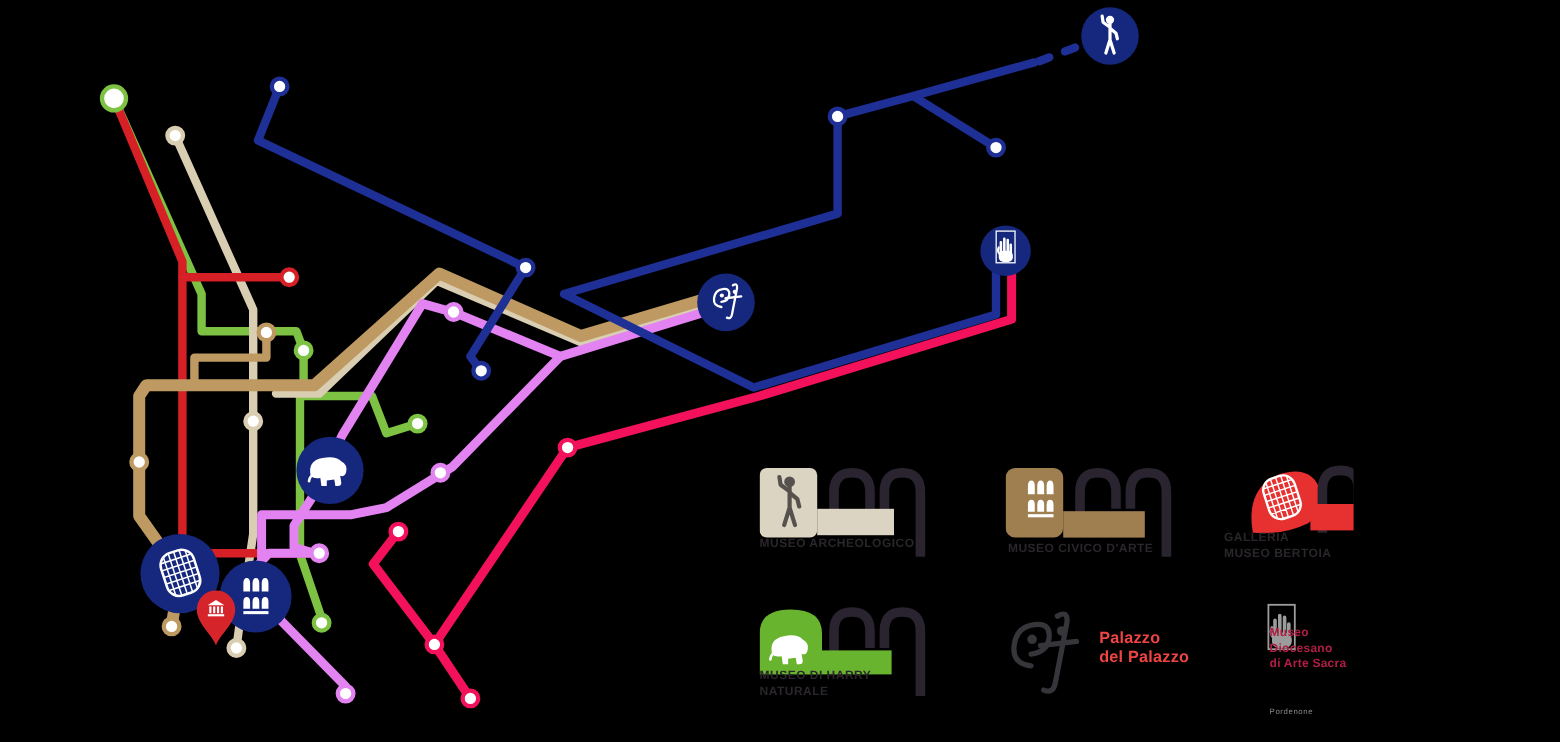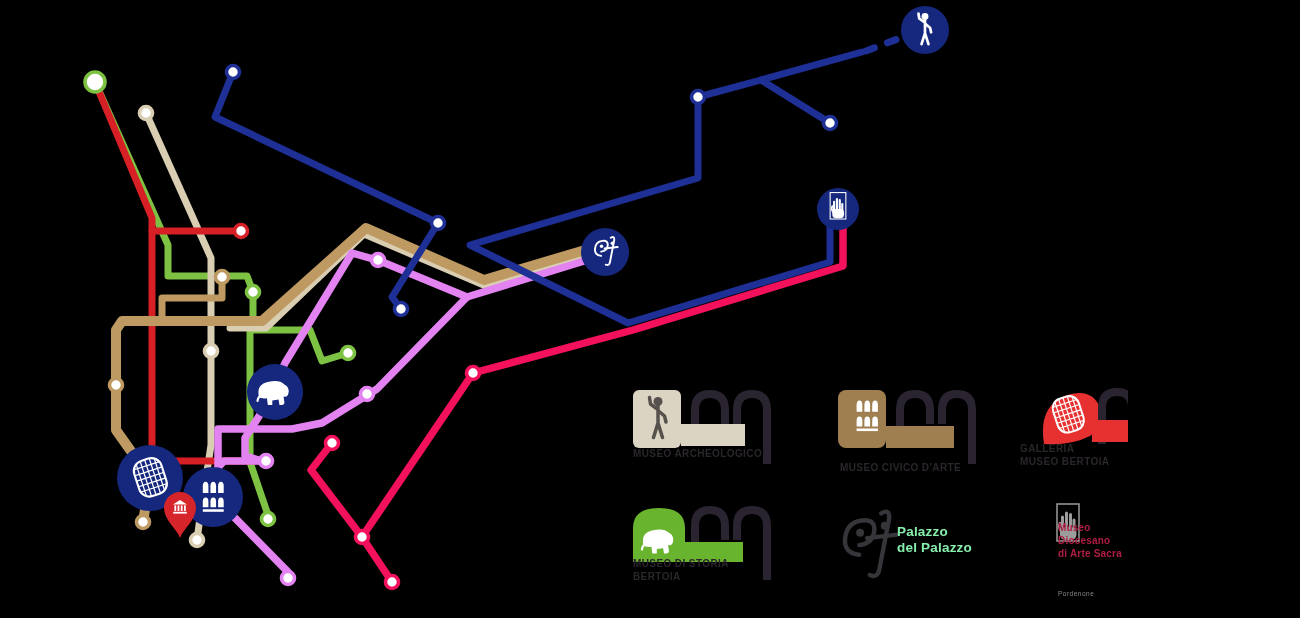--- a/index.html
+++ b/index.html
@@ -4,21 +4,21 @@
 <style>
   html,body{margin:0;padding:0;background:#000;}
   #canvas{position:relative;width:1128px;height:618px;background:#000;overflow:hidden;
           font-family:"Liberation Sans", sans-serif;text-decoration:underline;}
   #map-svg{position:absolute;left:0;top:0;}
   .legend-item{position:absolute;}
   .legend-logo{display:block;}
   .cap{position:absolute;font-weight:bold;color:#2A262B;font-size:10px;line-height:12.5px;
        letter-spacing:.4px;white-space:nowrap;}
   .cap span{display:block;}
-  .cap-fumetto{color:#86efac;font-size:13.5px;line-height:16px;font-weight:bold;letter-spacing:.2px;}
+  .cap-fumetto{color:#ef4444;font-size:13.5px;line-height:16px;font-weight:bold;letter-spacing:.2px;margin-left:19px;}
   .cap-diocesano{color:#B01E43;font-size:10px;line-height:13px;font-weight:bold;letter-spacing:.2px;}
   .cap-sub{position:absolute;color:#8B8B8B;font-size:6.5px;letter-spacing:.5px;font-weight:normal;}
 </style>
 </head>
 <body>
 
 <div id="canvas">
   <svg id="map-svg" width="1300" height="618" viewBox="0 0 1300 618">
       <polyline points="95,82 168,245 168,276 247,276 253,292 253,330 310,330 322,361 348,353" fill="none" stroke="#7DC242" stroke-width="7" stroke-linecap="round" stroke-linejoin="round"></polyline>
       <polyline points="250,330 250,462 268,515 268,519" fill="none" stroke="#7DC242" stroke-width="7" stroke-linecap="round" stroke-linejoin="round"></polyline>
@@ -173,21 +173,21 @@
         </g>
         <g transform="translate(54,2)">
           <g fill="none" stroke="#2A2430" stroke-width="8">
             <path d="M8,58 V22 Q8,6 23,6 Q38,6 38,22 V36"></path>
             <path d="M50,36 V22 Q50,6 65,6 Q80,6 80,22 V76"></path>
           </g>
         </g>
         <rect x="48" y="40" width="68" height="22" fill="#9F7F50"></rect>
       </svg>
   </div>
-  <div class="cap" style="left:840px;top:462px;">
+  <div class="cap" style="left:840px;top:452px;">
     <span>MUSEO CIVICO D'ARTE</span>
   </div>
 
   <div class="legend-item" style="left:1040px;top:384px;">
     <svg class="legend-logo" width="140" height="82" viewBox="0 0 140 82">
         <path d="M4,60 Q-2,24 24,12 Q52,2 60,24 Q66,42 50,52 Q30,62 4,60 Z" fill="#E63130"></path>
         <g transform="translate(3,6) scale(0.5)">
           <g transform="rotate(-18 50 50)">
             <rect x="24" y="14" width="54" height="70" rx="20" fill="none" stroke="#fff" stroke-width="4"></rect>
             <clipPath id="meshlgC">
@@ -222,22 +222,22 @@
         <g transform="translate(54,2)">
           <g fill="none" stroke="#2A2430" stroke-width="8">
             <path d="M8,58 V22 Q8,6 23,6 Q38,6 38,22 V36"></path>
             <path d="M50,36 V22 Q50,6 65,6 Q80,6 80,22 V76"></path>
           </g>
         </g>
         <rect x="52" y="40" width="58" height="20" fill="#69B42E"></rect>
       </svg>
   </div>
   <div class="cap" style="left:633px;top:558px;">
-    <span>MUSEO DI STORIA</span>
-    <span>BERTOIA</span>
+    <span>MUSEO DI HARRY</span>
+    <span>NATURALE</span>
   </div>
 
   <div class="legend-item" style="left:838px;top:502px;">
     <svg class="legend-logo" width="62" height="88" viewBox="0 0 62 88">
         <g transform="translate(-14,0) scale(0.88)">
           <path d="M40,60 Q22,58 24,41 Q26,23 43,21 Q59,19 57,34 Q55,47 40,49" fill="none" stroke="#35353A" stroke-width="5" stroke-linecap="round"></path>
           <circle cx="41" cy="35" r="4.5" fill="#35353A"></circle>
           <path d="M65,13 Q75,7 74,19 L63,76 Q61,87 52,83" fill="none" stroke="#35353A" stroke-width="5" stroke-linecap="round"></path>
           <path d="M49,41 L83,37" fill="none" stroke="#35353A" stroke-width="5" stroke-linecap="round"></path>
           <circle cx="69" cy="27" r="4.5" fill="#35353A"></circle>

